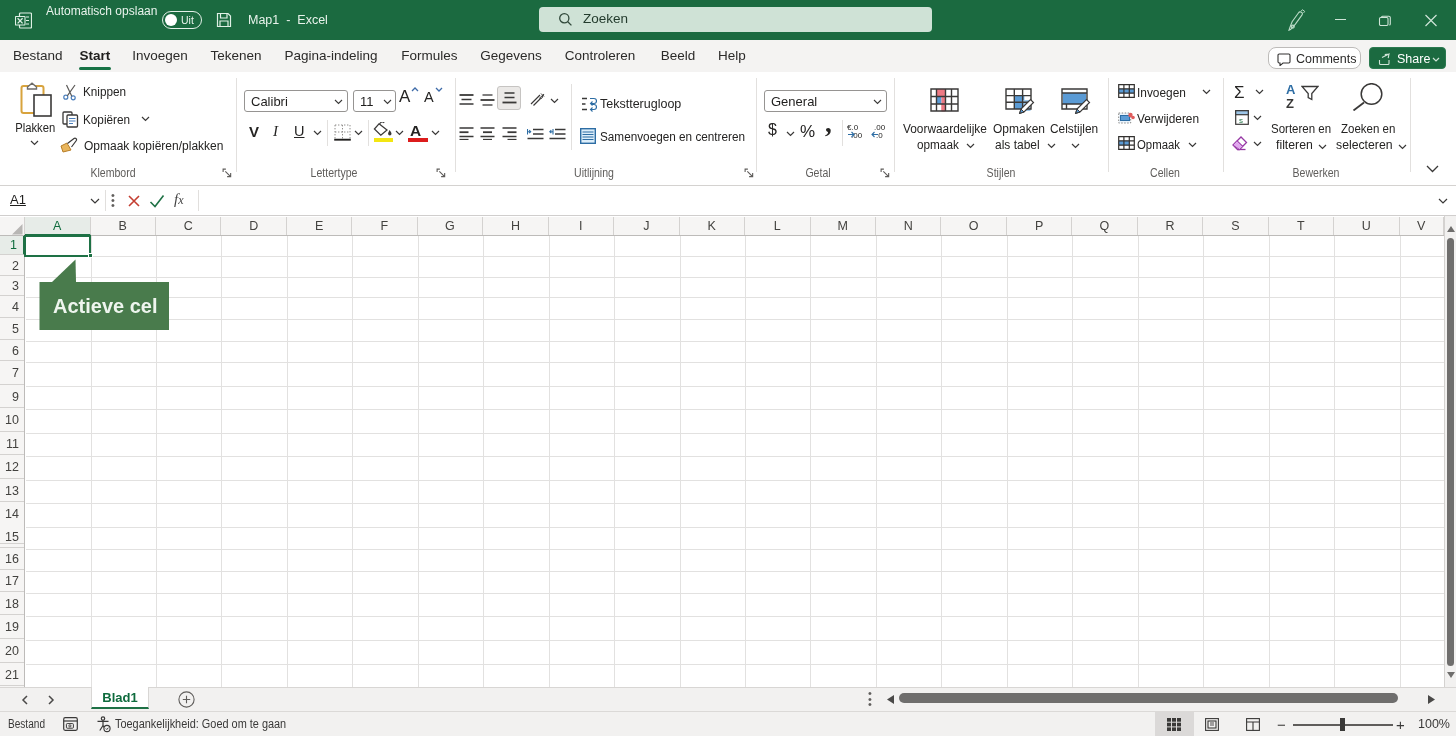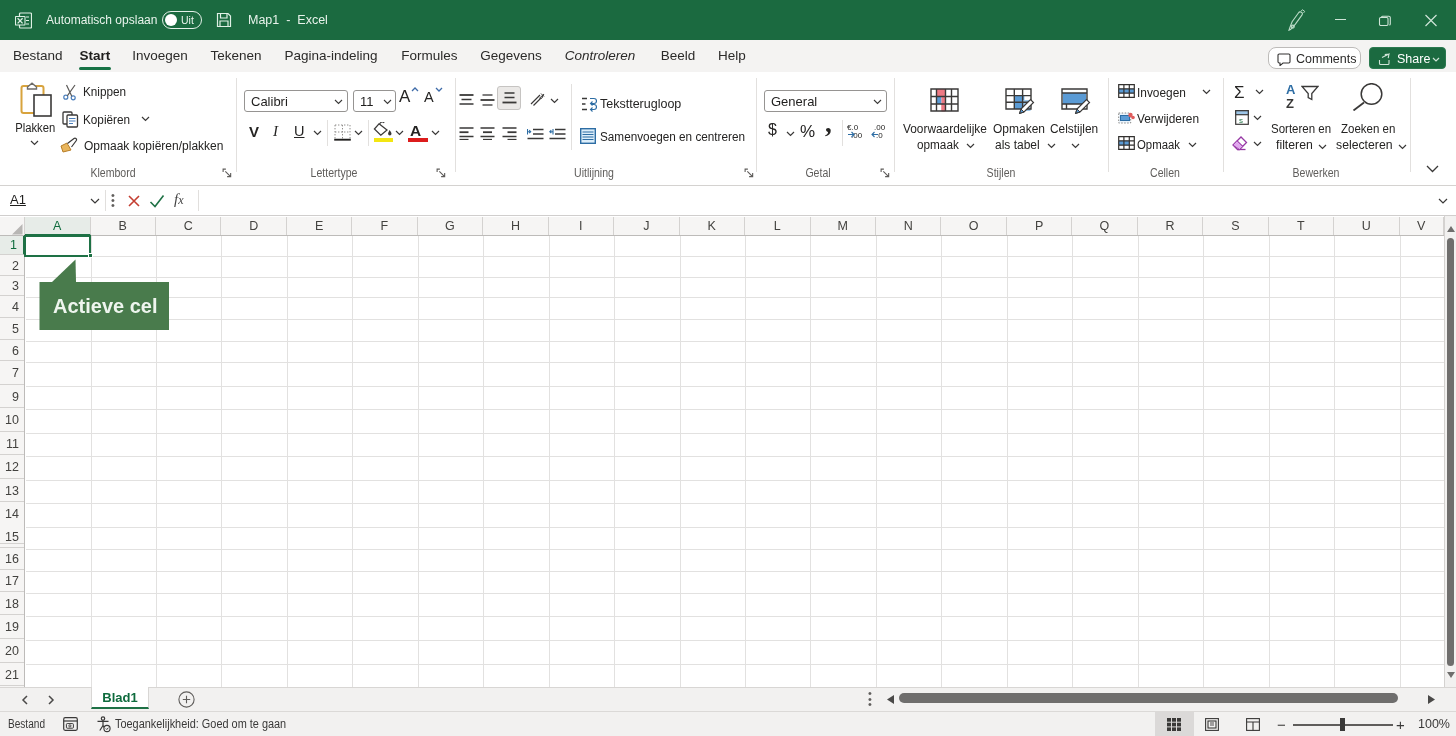--- a/index.html
+++ b/index.html
@@ -39,33 +39,40 @@
 </head>
 <body>
 <div id="titlebar">
 
   <svg class="abs" style="left:15px;top:12px" width="17" height="17" viewBox="0 0 17 17">
     <rect x="4.5" y="1" width="12" height="15" rx="1" fill="none" stroke="#dff0e5" stroke-width="1.2"></rect>
     <rect x="0.5" y="4.5" width="9.5" height="8.5" rx="0.5" fill="#1b6a40" stroke="#dff0e5" stroke-width="1.1"></rect>
     <path d="M2.6 6.3 L7.6 11.4 M7.6 6.3 L2.6 11.4" stroke="#dff0e5" stroke-width="1.3"></path>
     <path d="M11 5h3M11 8.5h3M11 12h3" stroke="#dff0e5" stroke-width="1"></path>
   </svg>
-  <div class="abs t" style="left:46px;top:13px">Automatisch opslaan</div>
+  <div class="abs t" style="left:46px;top:4px">Automatisch opslaan</div>
 
   <div class="abs" style="left:162px;top:11px;width:40px;height:18px;border:1px solid #e3f0e8;border-radius:9px;">
     <div class="abs" style="left:2px;top:2px;width:12px;height:12px;border-radius:50%;background:#fff;"></div>
     <div class="abs" style="left:18px;top:2px;font-size:10.5px;color:#e9f3ec;">Uit</div>
   </div>
 
   <svg class="abs" style="left:216px;top:12px" width="16" height="16" viewBox="0 0 16 16">
     <path d="M1.5 1.5 h10.5 l2.5 2.5 v10.5 h-13 z" fill="none" stroke="#dff0e5" stroke-width="1.2"></path>
     <path d="M4.5 1.5 v4.5 h6.5 v-4.5" fill="none" stroke="#dff0e5" stroke-width="1.2"></path>
     <path d="M4 14.5 v-5.5 h8 v5.5" fill="none" stroke="#dff0e5" stroke-width="1.2"></path>
   </svg>
   <div class="abs t" style="left:248px;top:13px;font-size:12.5px;">Map1&nbsp;&nbsp;-&nbsp;&nbsp;Excel</div>
+  <div id="searchbox">
+    <svg class="abs" style="left:19px;top:5px" width="15" height="15" viewBox="0 0 15 15">
+      <circle cx="6.3" cy="6.3" r="4.6" fill="none" stroke="#30483a" stroke-width="1.3"></circle>
+      <path d="M9.8 9.8 L13.4 13.4" stroke="#30483a" stroke-width="1.3"></path>
+    </svg>
+    <div class="abs" style="left:44px;top:4px;font-size:13.5px;color:#243c2e;">Zoeken</div>
+  </div>
 
   <svg class="abs" style="left:1288px;top:9px" width="18" height="22" viewBox="0 0 18 22" fill="none" stroke="#bcdcc8" stroke-width="1.1">
     <path d="M2.5 20.5 l-1.5 0.7 0.6-2 2.5-6.5 6.5-9 a2 2 0 0 1 2.9-0.4 a2 2 0 0 1 0.4 2.8 l-6.5 9z"></path>
     <circle cx="4.8" cy="17.6" r="1.5"></circle>
     <path d="M13.2 2.2 l1.2-1.5 2.3 1.7-1.1 1.5" stroke-width="1"></path>
   </svg>
   <div class="abs" style="left:1335px;top:19px;width:11px;height:1.4px;background:#cfe4d7;"></div>
   <svg class="abs" style="left:1378px;top:14px" width="14" height="13" viewBox="0 0 14 13" fill="none" stroke="#cfe4d7" stroke-width="1.1">
     <path d="M3.5 3.2 a1 1 0 0 1 1-1 l6.3 0 a1.5 1.5 0 0 1 1.5 1.5 l0 6.3 a1 1 0 0 1-1 1"></path>
     <rect x="1.5" y="3.5" width="8.5" height="8" rx="1.2"></rect>
@@ -75,21 +82,21 @@
   </svg>
 </div>
 <div id="menurow">
   <div class="tab" style="left:13px;width:46px;">Bestand</div>
   <div class="tab" style="left:77px;width:36px;font-weight:700;color:#1f1e1d;">Start</div>
   <div class="tab" style="left:131px;width:58px;">Invoegen</div>
   <div class="tab" style="left:209px;width:54px;">Tekenen</div>
   <div class="tab" style="left:283px;width:96px;">Pagina-indeling</div>
   <div class="tab" style="left:401px;width:57px;">Formules</div>
   <div class="tab" style="left:479px;width:64px;">Gegevens</div>
-  <div class="tab" style="left:563px;width:74px;font-style:italic;">Controleren</div>
+  <div class="tab" style="left:563px;width:74px;">Controleren</div>
   <div class="tab" style="left:659px;width:38px;">Beeld</div>
   <div class="tab" style="left:716px;width:32px;">Help</div>
   <div class="abs" style="left:79px;top:26.5px;width:32px;height:3px;border-radius:1.5px;background:#177245;"></div>
 
   <div class="abs" style="left:1268px;top:7px;width:93px;height:22px;background:#fff;border:1px solid #bdbbb9;border-radius:8px;">
     <svg class="abs" style="left:8px;top:4.5px" width="14" height="13" viewBox="0 0 14 13" fill="none" stroke="#323130" stroke-width="1.1">
       <path d="M1 2.2 a1.2 1.2 0 0 1 1.2-1.2 h9.6 a1.2 1.2 0 0 1 1.2 1.2 v6.6 a1.2 1.2 0 0 1-1.2 1.2 h-5.8 l-3 2.6 v-2.6 h-0.8 a1.2 1.2 0 0 1-1.2-1.2 z"></path>
     </svg>
     <div class="abs" style="left:27px;top:3.5px;font-size:12.5px;color:#2b2a29;">Comments</div>
   </div>

